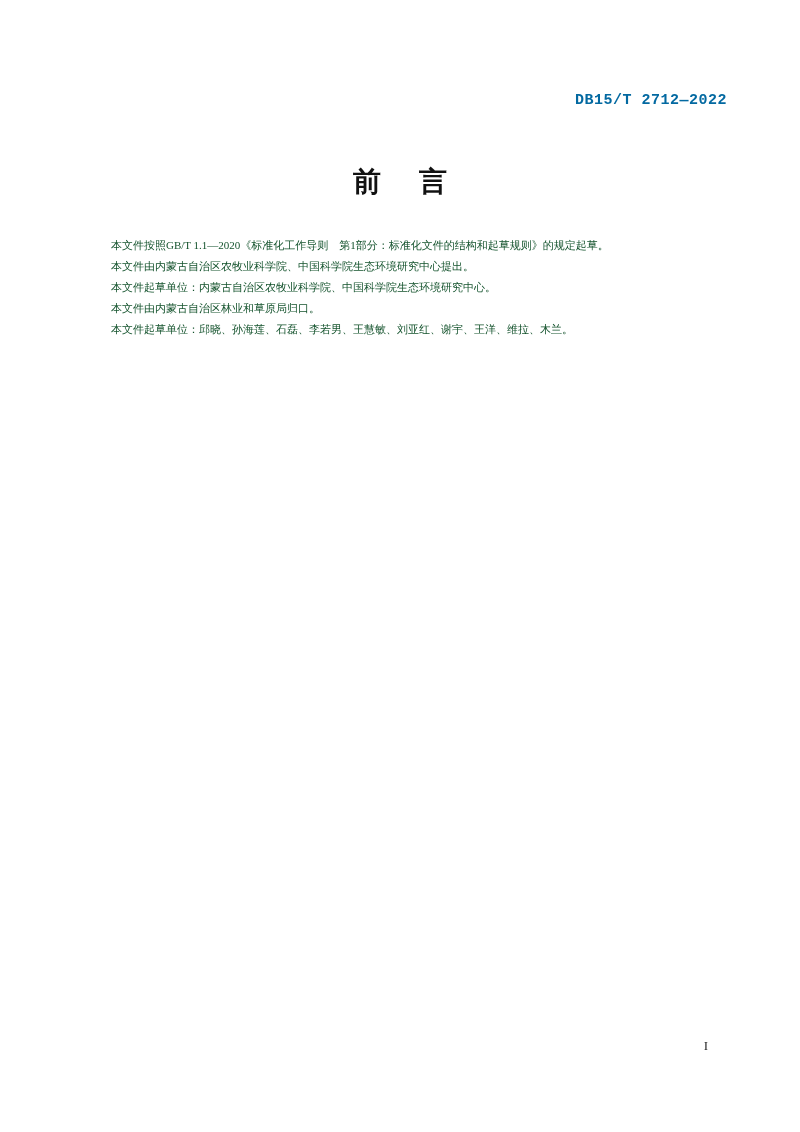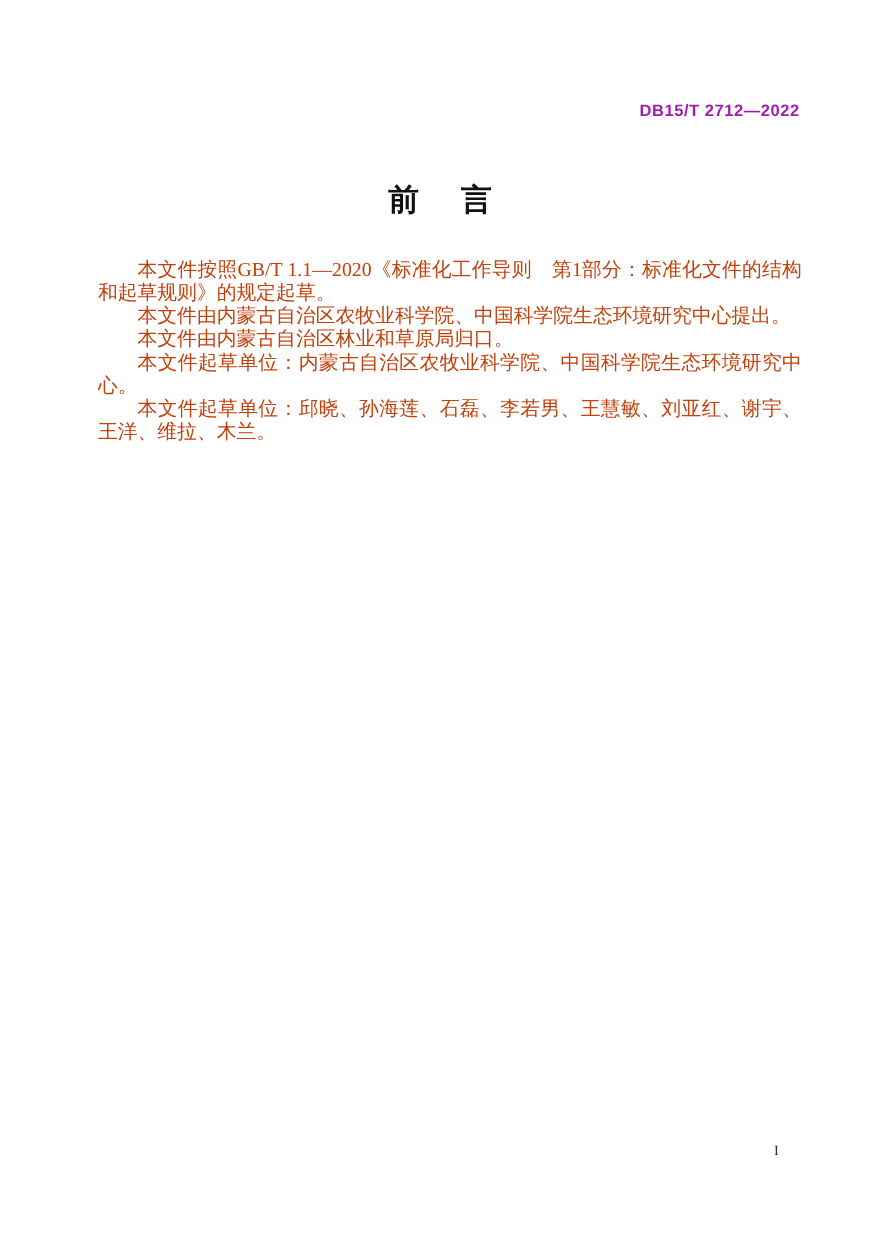--- a/index.html
+++ b/index.html
@@ -13,25 +13,25 @@
     height: 1132px;
     background: #ffffff;
     overflow: hidden;
     font-family: "Liberation Serif", "DejaVu Serif", serif;
     color: #1f1f1f;
   }
   .doc-number {
     position: absolute;
     top: 92px;
     right: 73px;
-    font-family: Liberation Sans, sans-serif;
+    font-family: Liberation Mono, monospace;
     font-size: 15px;
     font-weight: 700;
     letter-spacing: 0.5px;
-    color: #a21caf;
+    color: #0369a1;
     white-space: nowrap;
   }
   .title-row {
     position: absolute;
     top: 168px;
     left: 0;
     width: 800px;
     display: flex;
     justify-content: center;
     align-items: center;
@@ -45,25 +45,25 @@
     color: #111111;
   }
   .body-text {
     position: absolute;
     top: 235px;
     left: 89px;
     width: 640px;
   }
   .body-text p {
     margin: 0;
-    font-size: 18px;
+    font-size: 11px;
     line-height: 21px;
     text-align: justify;
     text-indent: 2em;
-    color: #c2410c;
+    color: #14532d;
     word-break: break-all;
   }
   .page-number {
     position: absolute;
     top: 1038px;
     right: 92px;
     font-size: 13px;
     color: #2a2a2a;
     font-family: "Liberation Serif", "DejaVu Serif", serif;
   }
@@ -76,20 +76,20 @@
   <div class="doc-number">DB15/T 2712—2022</div>
 
   <div class="title-row">
     <span class="title-char">前</span>
     <span class="title-char">言</span>
   </div>
 
   <div class="body-text">
     <p>本文件按照GB/T 1.1—2020《标准化工作导则　第1部分：标准化文件的结构和起草规则》的规定起草。</p>
     <p>本文件由内蒙古自治区农牧业科学院、中国科学院生态环境研究中心提出。</p>
+    <p>本文件起草单位：内蒙古自治区农牧业科学院、中国科学院生态环境研究中心。</p>
     <p>本文件由内蒙古自治区林业和草原局归口。</p>
-    <p>本文件起草单位：内蒙古自治区农牧业科学院、中国科学院生态环境研究中心。</p>
     <p>本文件起草单位：邱晓、孙海莲、石磊、李若男、王慧敏、刘亚红、谢宇、王洋、维拉、木兰。</p>
   </div>
 
   <div class="page-number">I</div>
 
 </div>
 
 </body></html>

